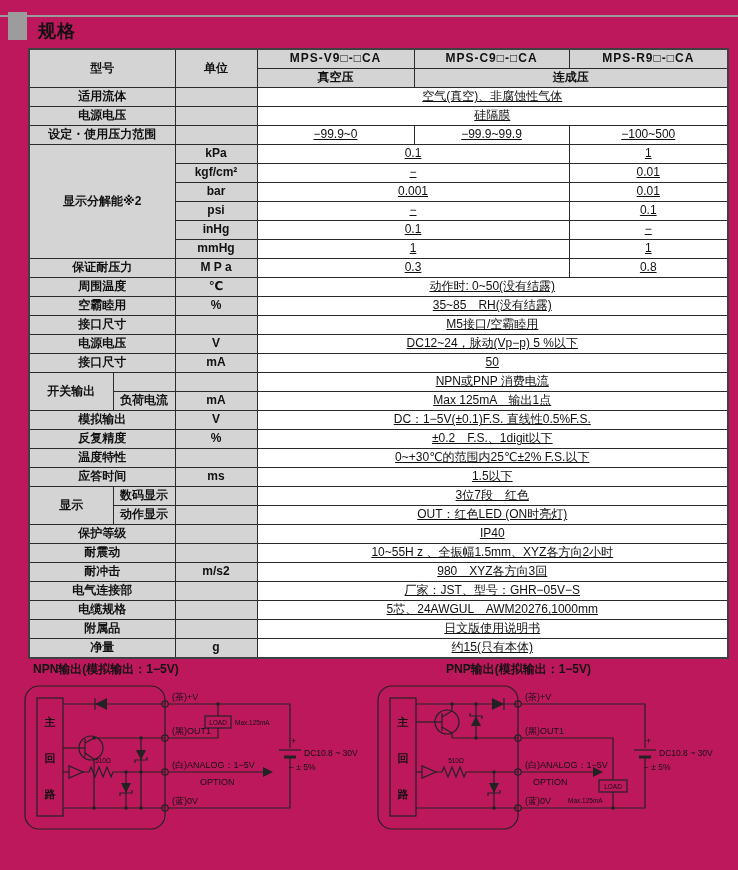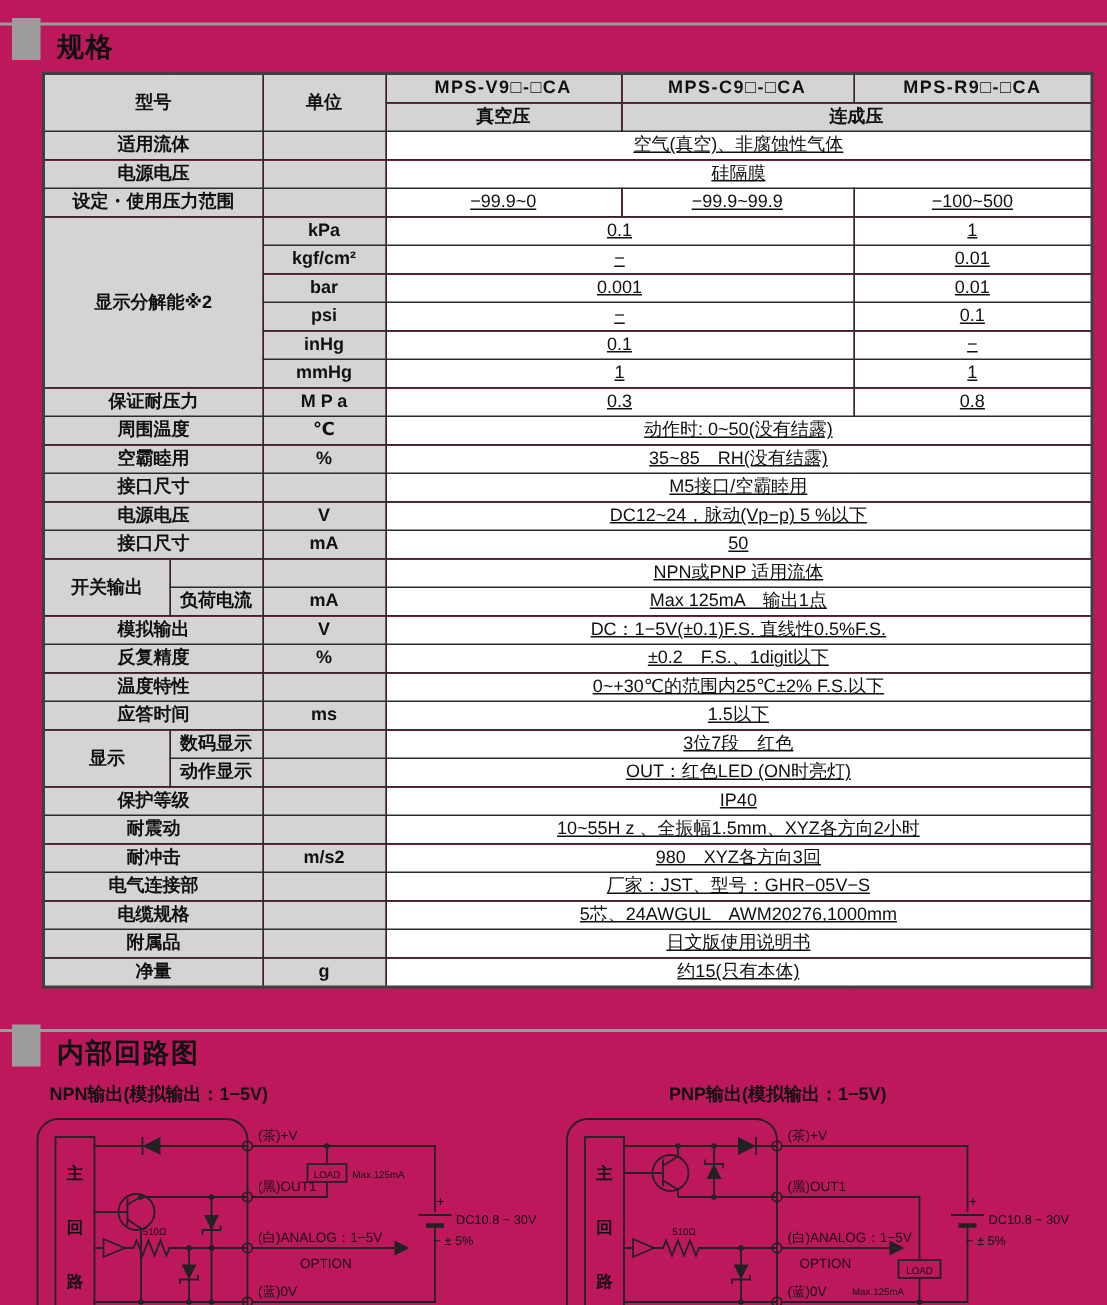--- a/index.html
+++ b/index.html
@@ -149,21 +149,21 @@
     </tr>
     <tr>
       <td class="lbl" colspan="2">接口尺寸</td>
       <td class="unit">mA</td>
       <td class="val" colspan="3">50</td>
     </tr>
     <tr>
       <td class="lbl" rowspan="2">开关输出</td>
       <td class="lbl"></td>
       <td class="unit"></td>
-      <td class="val" colspan="3">NPN或PNP 适用流体</td>
+      <td class="val" colspan="3">NPN或PNP 消费电流</td>
     </tr>
     <tr>
       <td class="lbl">负荷电流</td>
       <td class="unit">mA</td>
       <td class="val" colspan="3">Max 125mA　输出1点</td>
     </tr>
     <tr>
       <td class="lbl" colspan="2">模拟输出</td>
       <td class="unit">V</td>
       <td class="val" colspan="3">DC：1−5V(±0.1)F.S.  直线性0.5%F.S.</td>
@@ -225,25 +225,20 @@
       <td class="val" colspan="3">日文版使用说明书</td>
     </tr>
     <tr>
       <td class="lbl" colspan="2">净量</td>
       <td class="unit">g</td>
       <td class="val" colspan="3">约15(只有本体)</td>
     </tr>
   </tbody>
     </table>
 
-  <div class="sec" style="margin-top:18px;">
-    <div class="sec-line"></div>
-    <div class="sec-sq"></div>
-    <div class="sec-title">内部回路图</div>
-  </div>
 
   <div class="circuits-titles">
     <div class="ct left">NPN输出(模拟输出：1−5V)</div>
     <div class="ct right">PNP输出(模拟输出：1−5V)</div>
   </div>
 
   <div class="circuits">
 
     <div class="circ">
       <svg width="345" height="152" viewBox="0 0 345 152">

